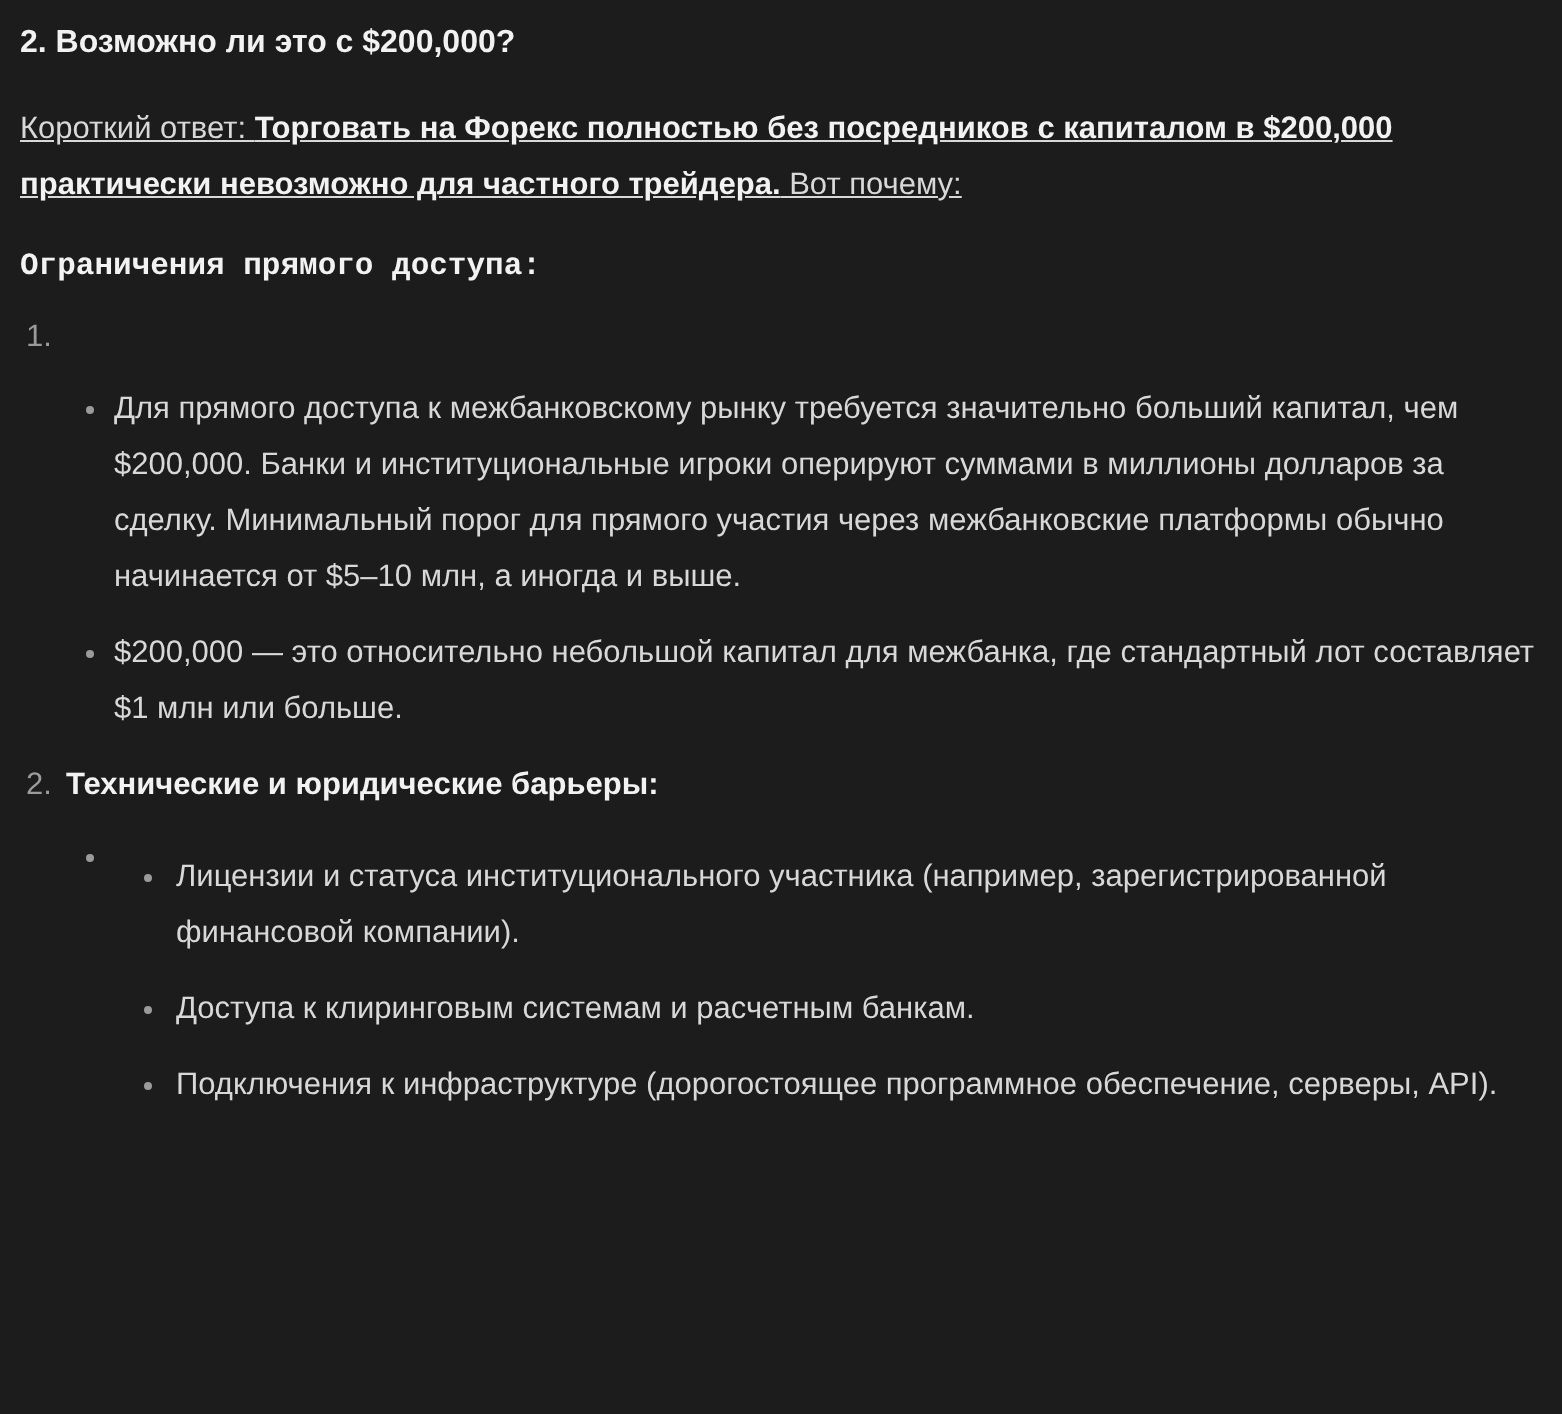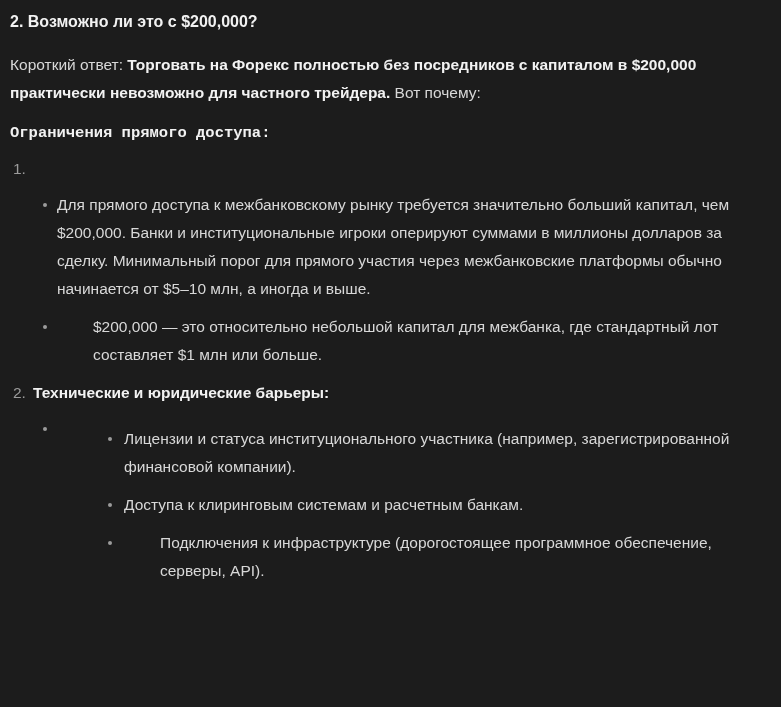--- a/index.html
+++ b/index.html
@@ -24,21 +24,21 @@
     padding: 8px 11px 8px 10px;
   }
   h2.heading {
     font-size: 16px;
     line-height: 28px;
     font-weight: 700;
     color: var(--strong);
     margin: 0 0 15px 0;
   }
   p { margin: 0; }
-  .intro { margin: 0 0 12px 0; }
+  .intro { margin: 0 0 12px 0; text-decoration: underline; }
   .intro strong, .subheading strong, .item-title { color: var(--strong); font-weight: 700; }
   .subheading { margin: 0 0 8px 0; font-family: Liberation Mono, monospace; }
   .oitem { margin: 0 0 10px 0; }
   .title-row {
     display: flex;
     align-items: baseline;
     padding-left: 3px;
     margin: 0 0 8px 0;
   }
   .num {
@@ -46,21 +46,21 @@
     width: 20px;
     color: var(--marker);
   }
   .bullets { margin-left: 33px; }
   .b-row {
     display: flex;
     align-items: flex-start;
     margin: 0 0 10px 0;
     justify-content: flex-end;
   }
-  .b-row:last-child { margin-bottom: 0; gap: 36px; }
+  .b-row:last-child { margin-bottom: 0; }
   .dot {
     flex: 0 0 14px;
     width: 14px;
     margin-top: 12px;
   }
   .dot::before {
     content: "";
     display: block;
     width: 4px;
     height: 4px;

